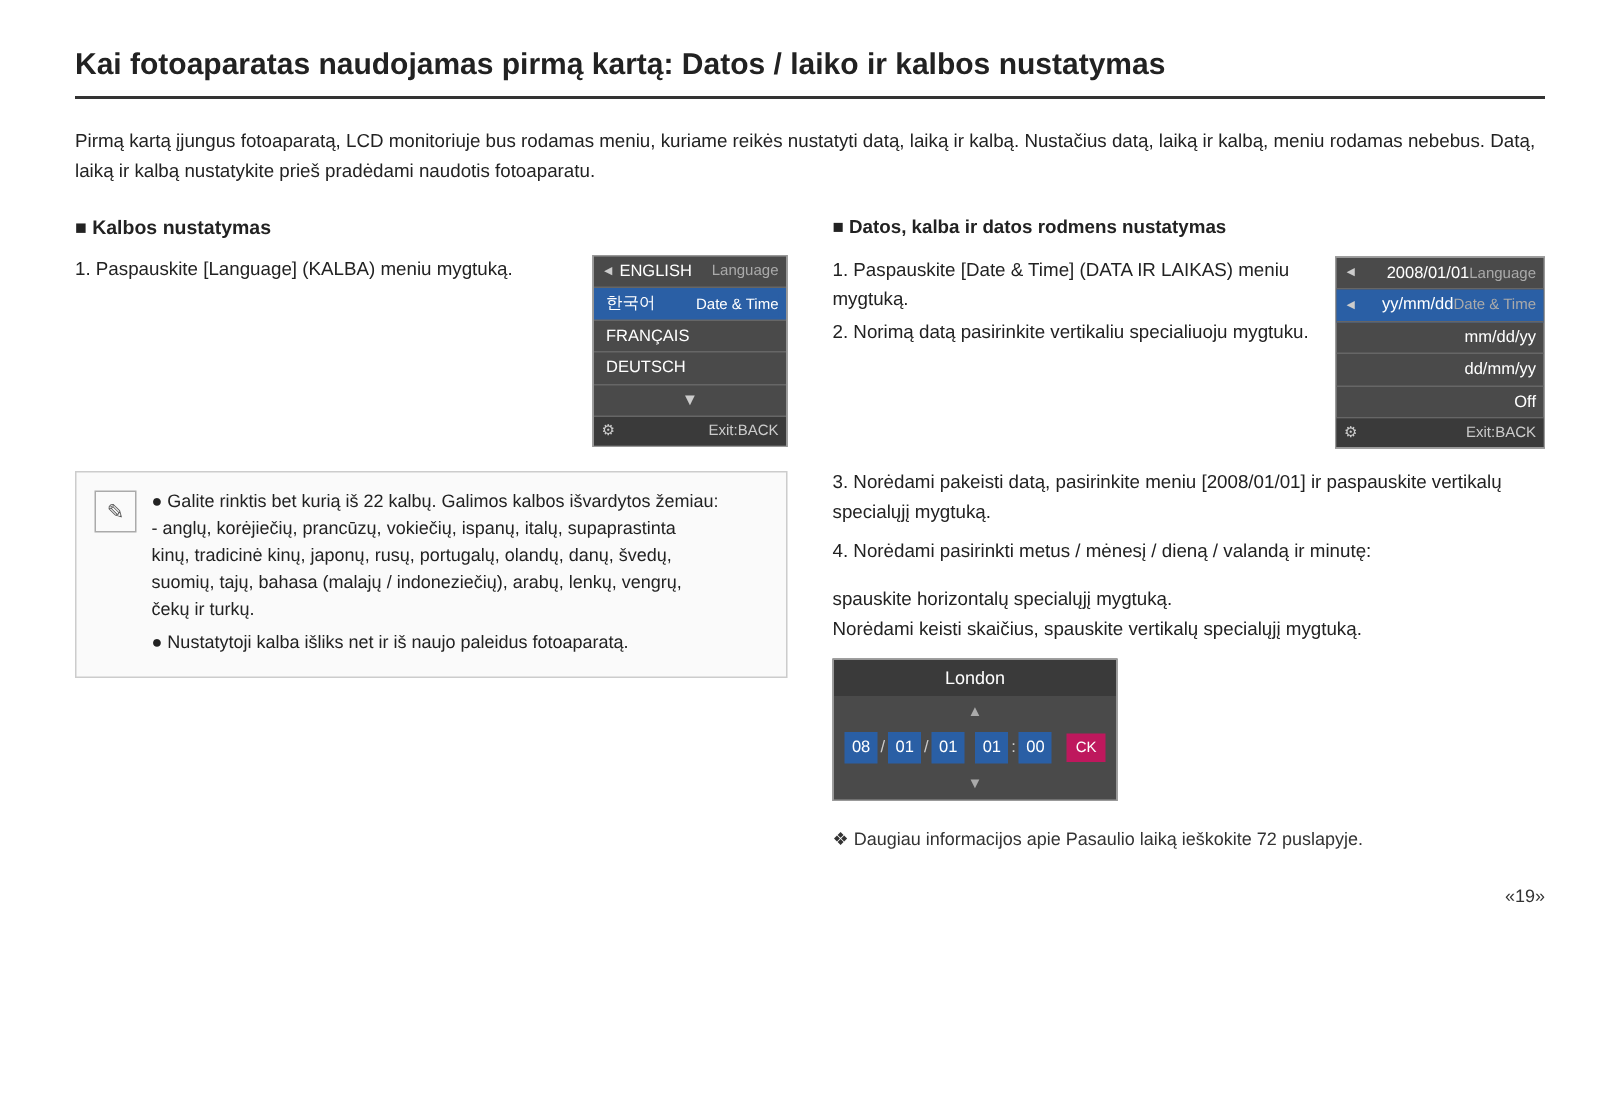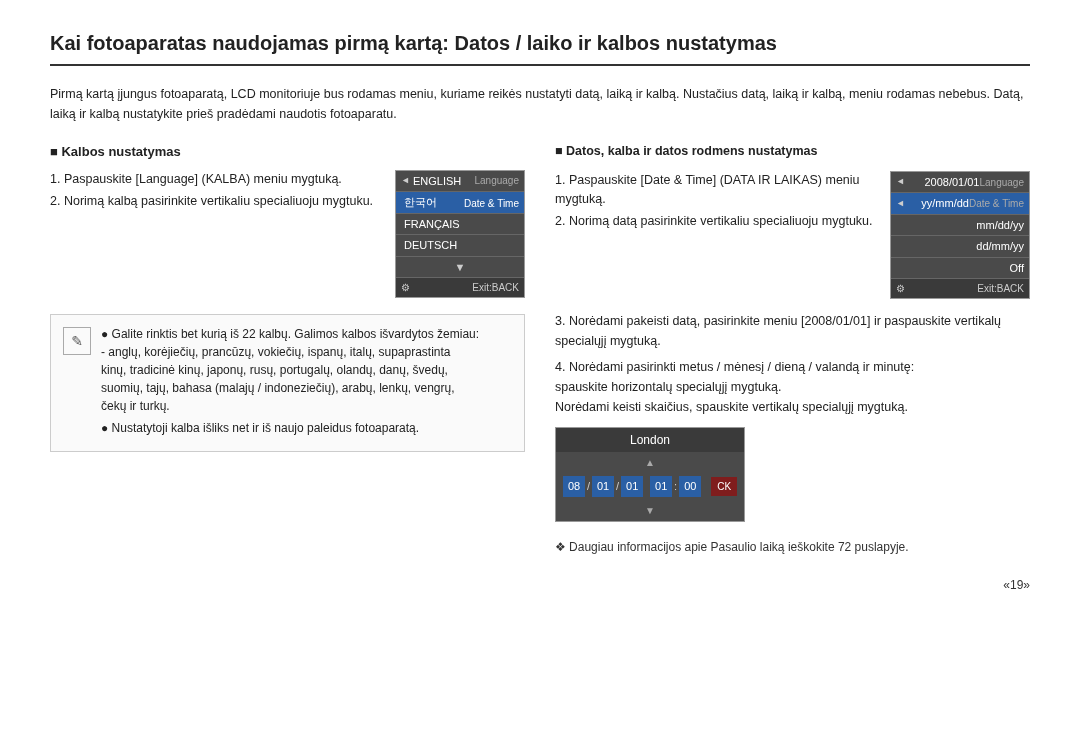--- a/index.html
+++ b/index.html
@@ -195,21 +195,21 @@
       background: #2a5fa5;
       padding: 2px 5px;
       font-size: 11px;
       min-width: 22px;
       text-align: center;
     }
     .time-picker-row .sep {
       color: #ccc;
     }
     .time-picker-row .ok-btn {
-      background: #7f1d1d;
+      background: #be185d;
       padding: 2px 6px;
       font-size: 10px;
       color: #fff;
       margin-left: 8px;
     }
     .footer-note {
       font-size: 12px;
       margin-top: 20px;
       color: #333;
     }
@@ -247,21 +247,20 @@
 <p class="intro-text">Pirmą kartą įjungus fotoaparatą, LCD monitoriuje bus rodamas meniu, kuriame reikės nustatyti datą, laiką ir kalbą. Nustačius datą, laiką ir kalbą, meniu rodamas nebebus. Datą, laiką ir kalbą nustatykite prieš pradėdami naudotis fotoaparatu.</p>
 
 <div class="main-content">
 
   <div class="left-col">
     <div class="section-block">
       <div class="section-title">■ Kalbos nustatymas</div>
       <div class="step-with-image">
         <div class="step-text">
           <div style="margin-bottom:4px;">1. Paspauskite [Language] (KALBA) meniu mygtuką.</div>
-          <div>2. Norimą kalbą pasirinkite vertikaliu specialiuoju mygtuku.</div>
         </div>
 
         <div class="lang-menu">
           <div class="lang-menu-row">
             <span class="arrow">◄</span>
             <span class="label">ENGLISH</span>
             <span class="right-label">Language</span>
           </div>
           <div class="lang-menu-row active">
             <span class="arrow"></span>
@@ -340,21 +339,21 @@
         </div>
         <div class="date-menu-bottom">
           <span>⚙</span>
           <span>Exit:BACK</span>
         </div>
       </div>
     </div>
 
     <div class="right-steps-only">
       <div style="margin-bottom:6px;">3. Norėdami pakeisti datą, pasirinkite meniu [2008/01/01] ir paspauskite vertikalų specialųjį mygtuką.</div>
-      <div style="margin-bottom:0;">4. Norėdami pasirinkti metus / mėnesį / dieną / valandą ir minutę:</div>
+      <div style="margin-bottom:12px;">4. Norėdami pasirinkti metus / mėnesį / dieną / valandą ir minutę:</div>
       <div>spauskite horizontalų specialųjį mygtuką.</div>
       <div>Norėdami keisti skaičius, spauskite vertikalų specialųjį mygtuką.</div>
     </div>
 
     <div class="time-picker">
       <div class="time-picker-header">London</div>
       <div class="time-picker-row">
         <span style="color:#aaa; font-size:10px;">▲</span>
       </div>
       <div class="time-picker-row">

